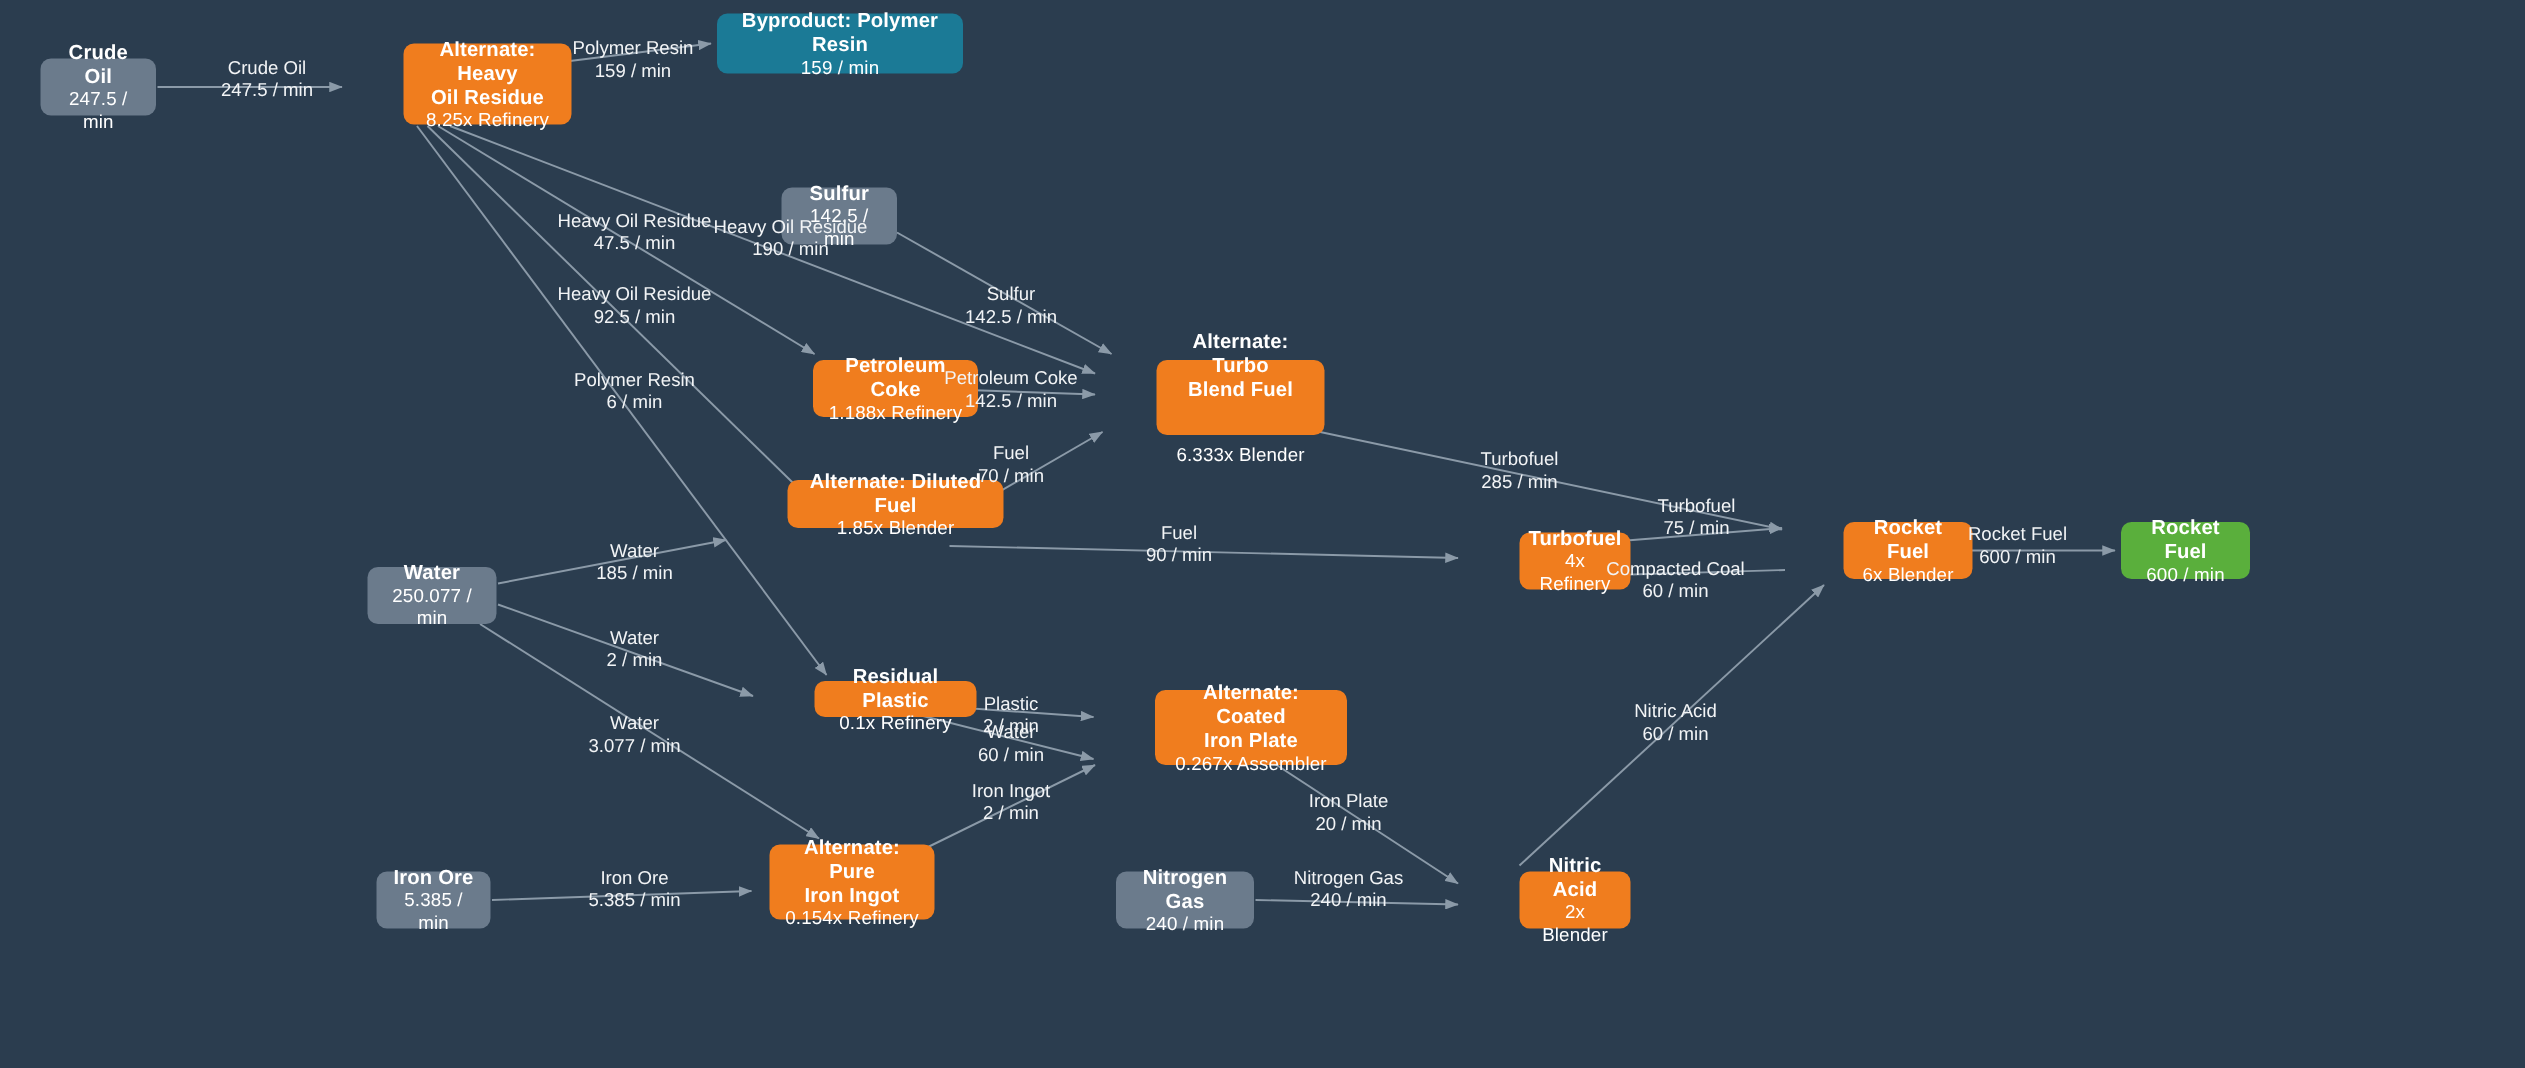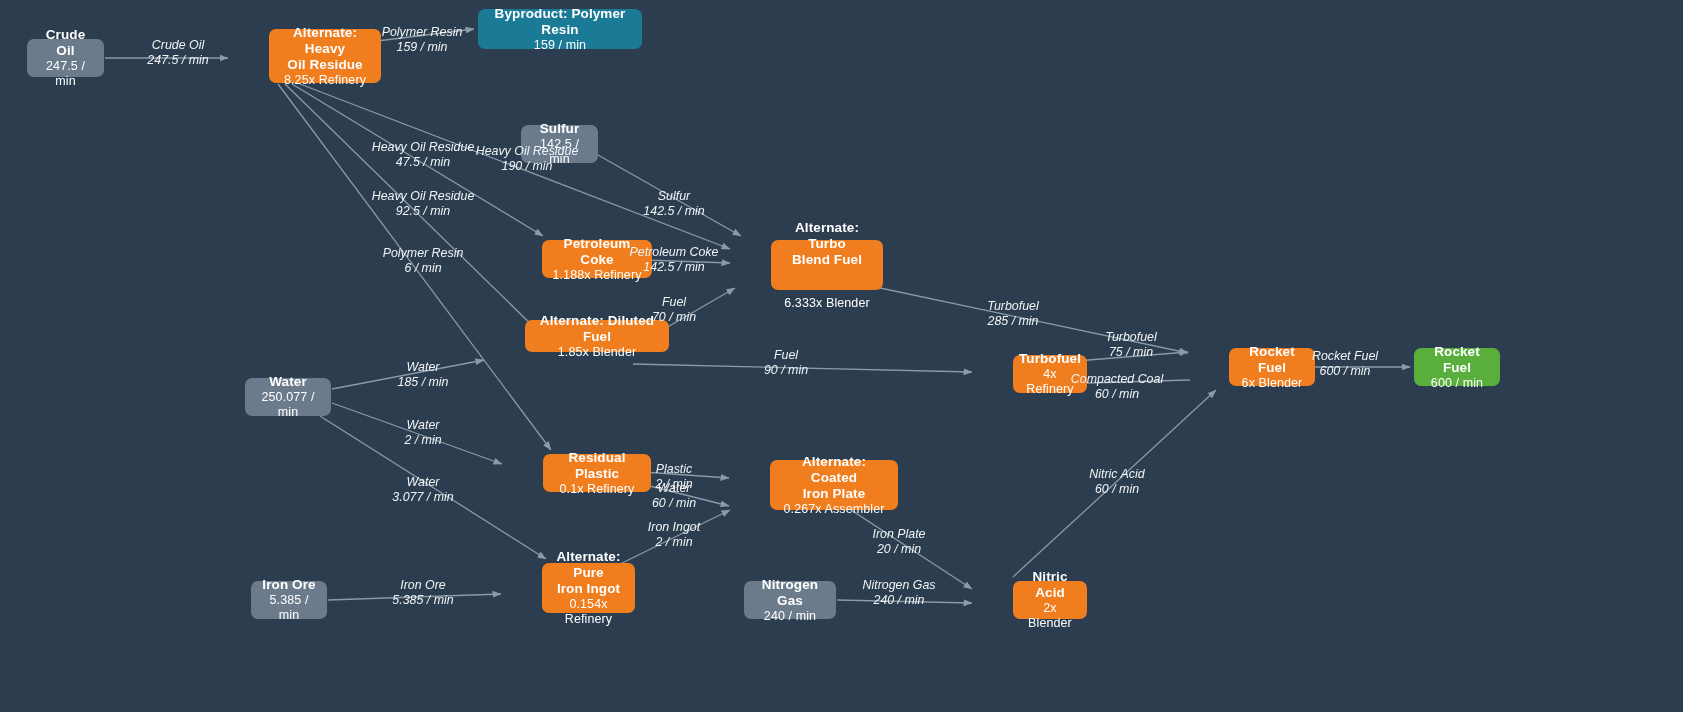--- a/index.html
+++ b/index.html
@@ -54,21 +54,20 @@
   .edge-label {
     position: absolute;
     color: #f2f4f6;
     font-size: 12.4px;
     line-height: 1.2;
     text-align: center;
     white-space: pre-line;
     transform: translate(-50%, -50%);
     z-index: 6;
     pointer-events: none;
-    font-style: italic;
   }
   .edge-label .el-name { display: block; }
   .edge-label .el-rate { display: block; }
 </style>
 </head>
 <body>
 
 <div id="canvas">
   <svg id="edges" viewBox="0 0 1683 712" xmlns="http://www.w3.org/2000/svg">
     <defs>
@@ -144,30 +143,30 @@
         <div class="n-sub">4x Refinery</div>
       </div>
       <div class="node recipe" style="left: 1192px; top: 348px; width: 86px; height: 38px;">
         <div class="n-title">Rocket Fuel</div>
         <div class="n-sub">6x Blender</div>
       </div>
       <div class="node output" style="left: 1414px; top: 348px; width: 86px; height: 38px;">
         <div class="n-title">Rocket Fuel</div>
         <div class="n-sub">600 / min</div>
       </div>
-      <div class="node recipe" style="left: 506px; top: 454px; width: 108px; height: 38px;">
+      <div class="node recipe" style="left: 506px; top: 454px; width: 108px; height: 24px;">
         <div class="n-title">Residual Plastic</div>
         <div class="n-sub">0.1x Refinery</div>
       </div>
       <div class="node recipe" style="left: 733px; top: 460px; width: 128px; height: 50px;">
         <div class="n-title">Alternate: Coated
 Iron Plate</div>
         <div class="n-sub">0.267x Assembler</div>
       </div>
-      <div class="node recipe" style="left: 505px; top: 563px; width: 93px; height: 50px;">
+      <div class="node recipe" style="left: 476px; top: 563px; width: 110px; height: 50px;">
         <div class="n-title">Alternate: Pure
 Iron Ingot</div>
         <div class="n-sub">0.154x Refinery</div>
       </div>
       <div class="node resource" style="left: 251px; top: 581px; width: 76px; height: 38px;">
         <div class="n-title">Iron Ore</div>
         <div class="n-sub">5.385 / min</div>
       </div>
       <div class="node resource" style="left: 744px; top: 581px; width: 92px; height: 38px;">
         <div class="n-title">Nitrogen Gas</div>

